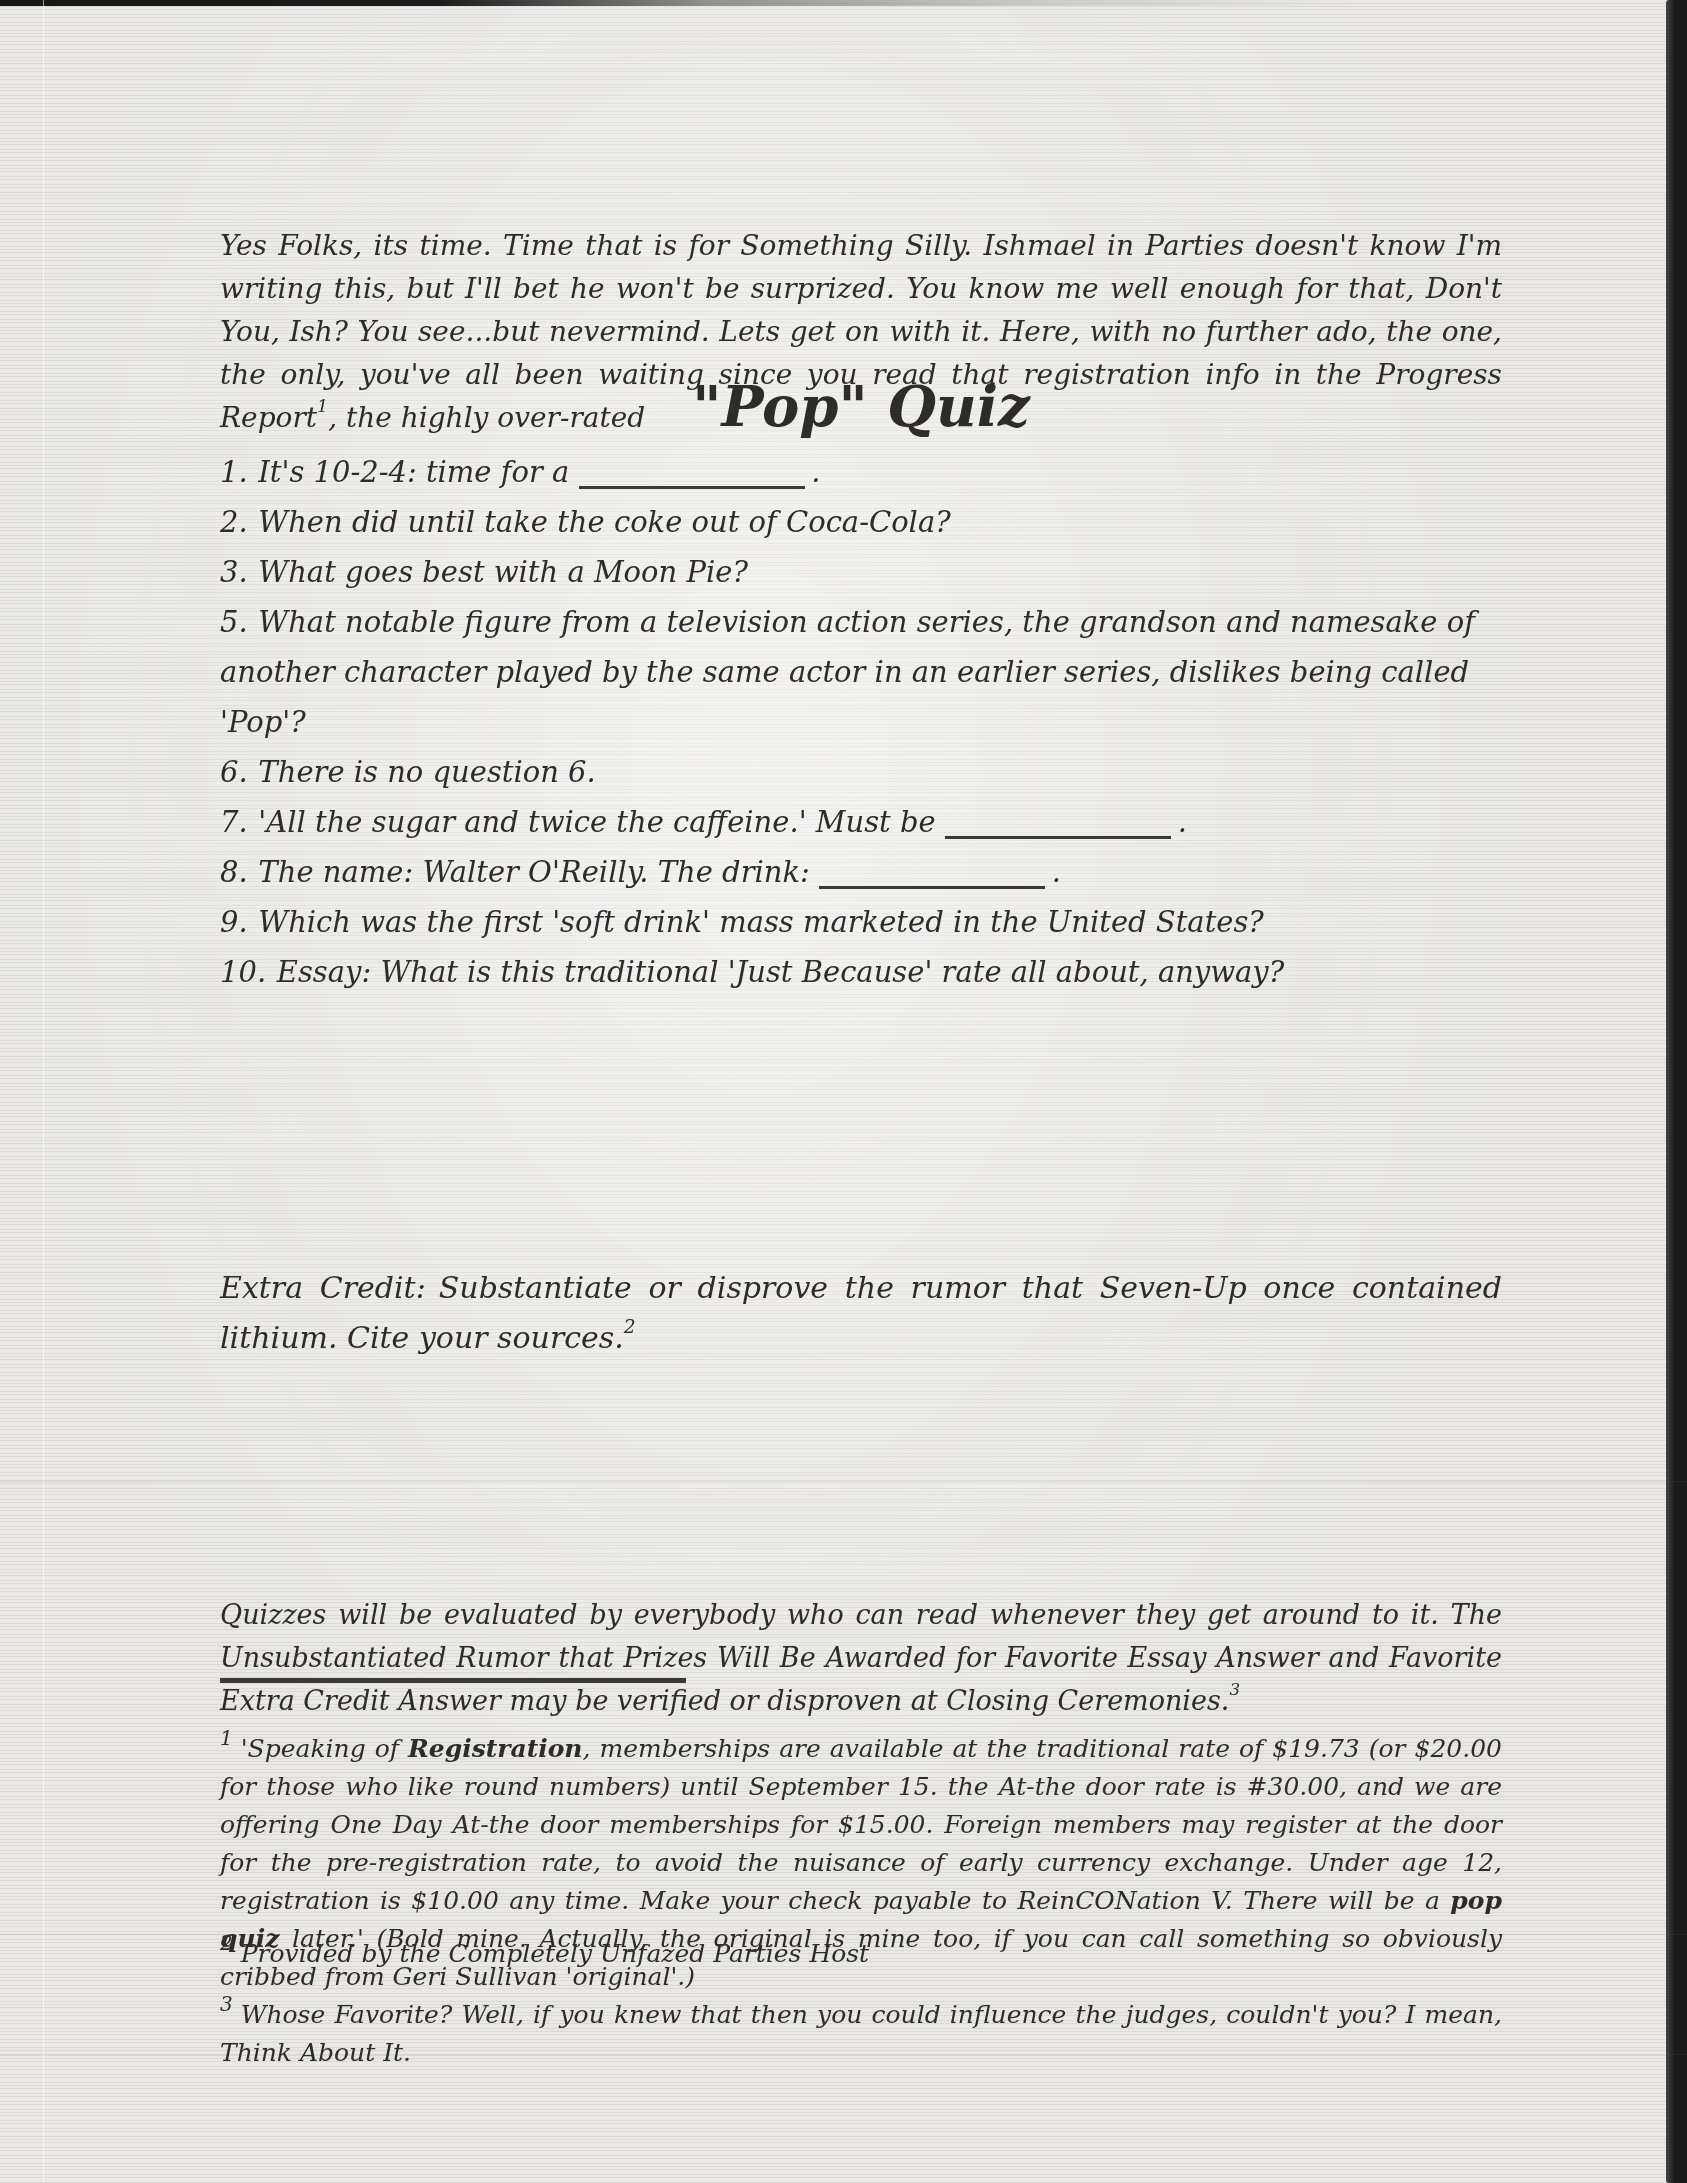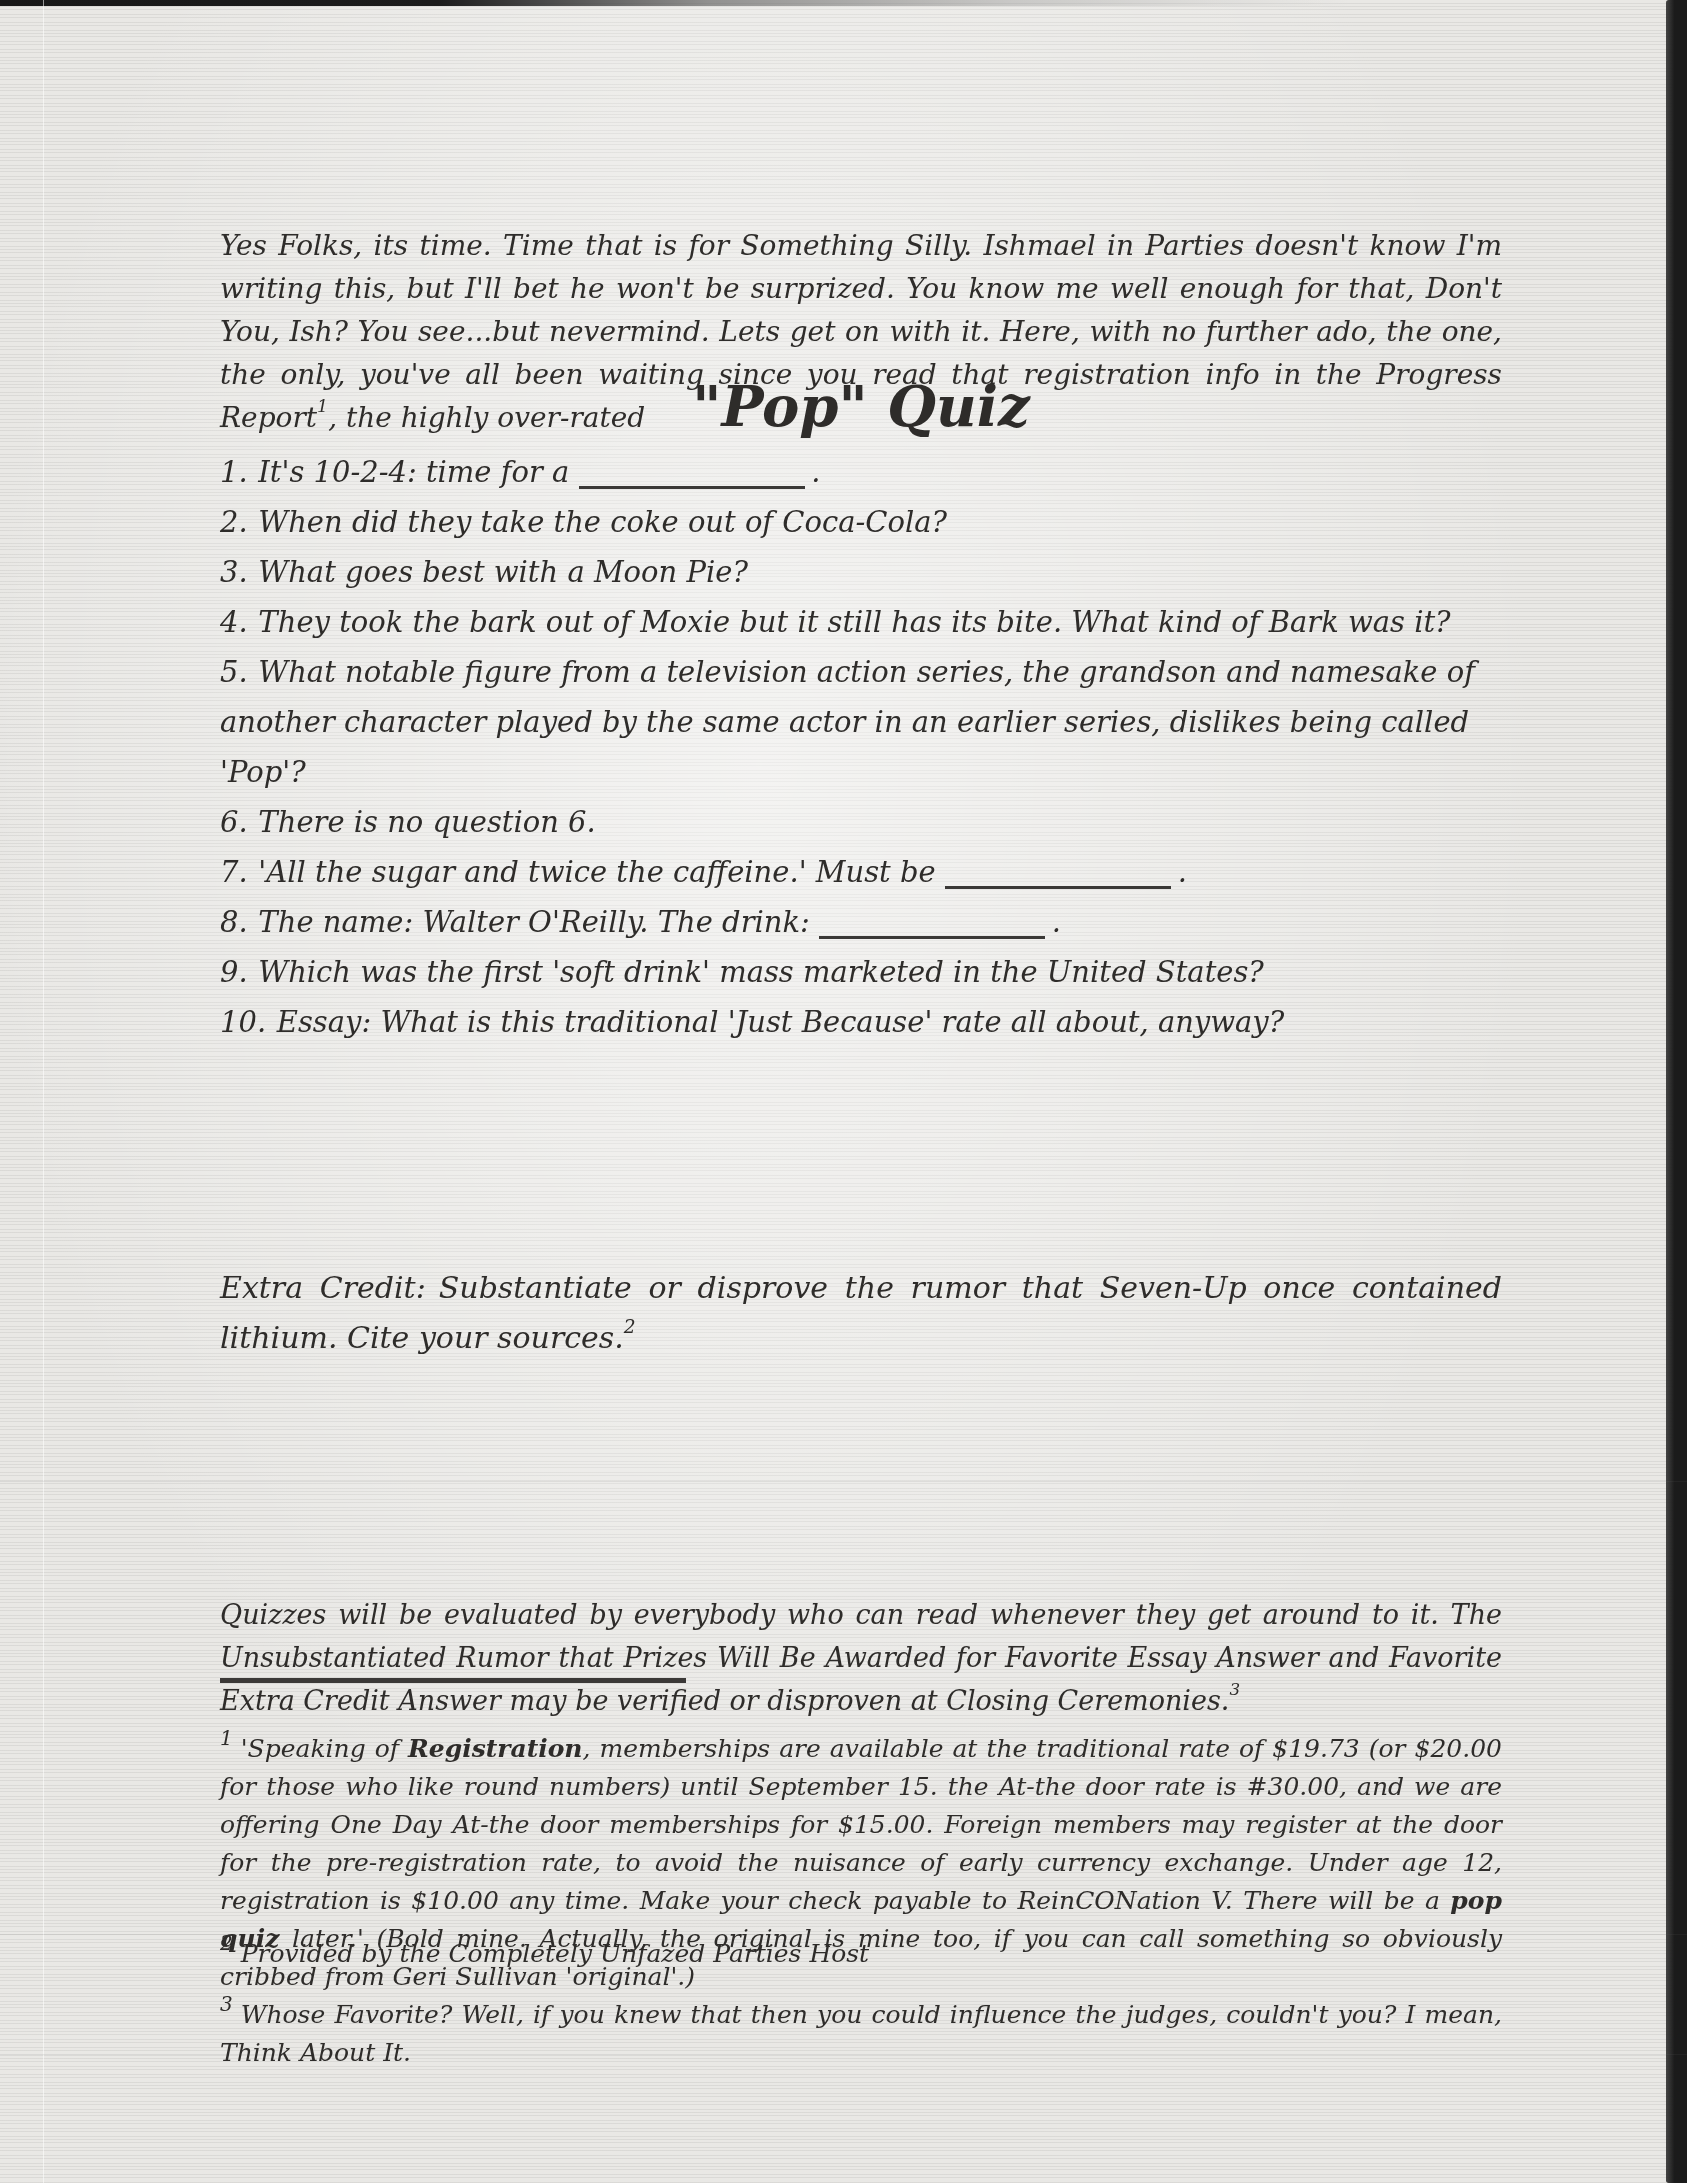--- a/index.html
+++ b/index.html
@@ -113,23 +113,22 @@
   <div class="scan-streak streak-1"></div>
   <div class="scan-streak streak-2"></div>
   <div class="scan-streak streak-3"></div>
 
   <p class="content intro" style="position:absolute;"><span>Yes Folks, its time. Time that is for Something Silly. Ishmael in Parties doesn't know I'm writing this, but I'll bet he won't be surprized. You know me well enough for that, Don't You, Ish? You see...but nevermind. Lets get on with it. Here, with no further ado, the one, the only, you've all been waiting since you read that registration info in the Progress Report</span><sup class="fn-ref">1</sup><span>, the highly over-rated</span></p>
 
   <h1 class="content page-title" style="position:absolute;">"Pop" Quiz</h1>
 
   <div class="content questions" style="position:absolute;font-style:italic;">
     <div class="question"><span class="q-num">1.</span><span>It's 10-2-4: time for a</span><span class="blank"></span><span>.</span></div>
-    <div class="question"><span class="q-num">2.</span><span>When did they take the coke out of Coca-Cola?</span><span></span></div>
+    <div class="question"><span class="q-num">2.</span><span>When did until take the coke out of Coca-Cola?</span><span></span></div>
     <div class="question"><span class="q-num">3.</span><span>What goes best with a Moon Pie?</span><span></span></div>
-    <div class="question"><span class="q-num">4.</span><span>They took the bark out of Moxie but it still has its bite. What kind of Bark was it?</span><span></span></div>
     <div class="question"><span class="q-num">5.</span><span>What notable figure from a television action series, the grandson and namesake of another character played by the same actor in an earlier series, dislikes being called 'Pop'?</span><span></span></div>
     <div class="question"><span class="q-num">6.</span><span>There is no question 6.</span><span></span></div>
     <div class="question"><span class="q-num">7.</span><span>'All the sugar and twice the caffeine.' Must be</span><span class="blank"></span><span>.</span></div>
     <div class="question"><span class="q-num">8.</span><span>The name: Walter O'Reilly. The drink:</span><span class="blank"></span><span>.</span></div>
     <div class="question"><span class="q-num">9.</span><span>Which was the first 'soft drink' mass marketed in the United States?</span><span></span></div>
     <div class="question"><span class="q-num">10.</span><span>Essay: What is this traditional 'Just Because' rate all about, anyway?</span><span></span></div>
   </div>
 
   <p class="content extra-credit" style="position:absolute;"><span class="ec-label">Extra Credit:</span><span>Substantiate or disprove the rumor that Seven-Up once contained lithium. Cite your sources.</span><sup class="fn-ref">2</sup></p>
 

